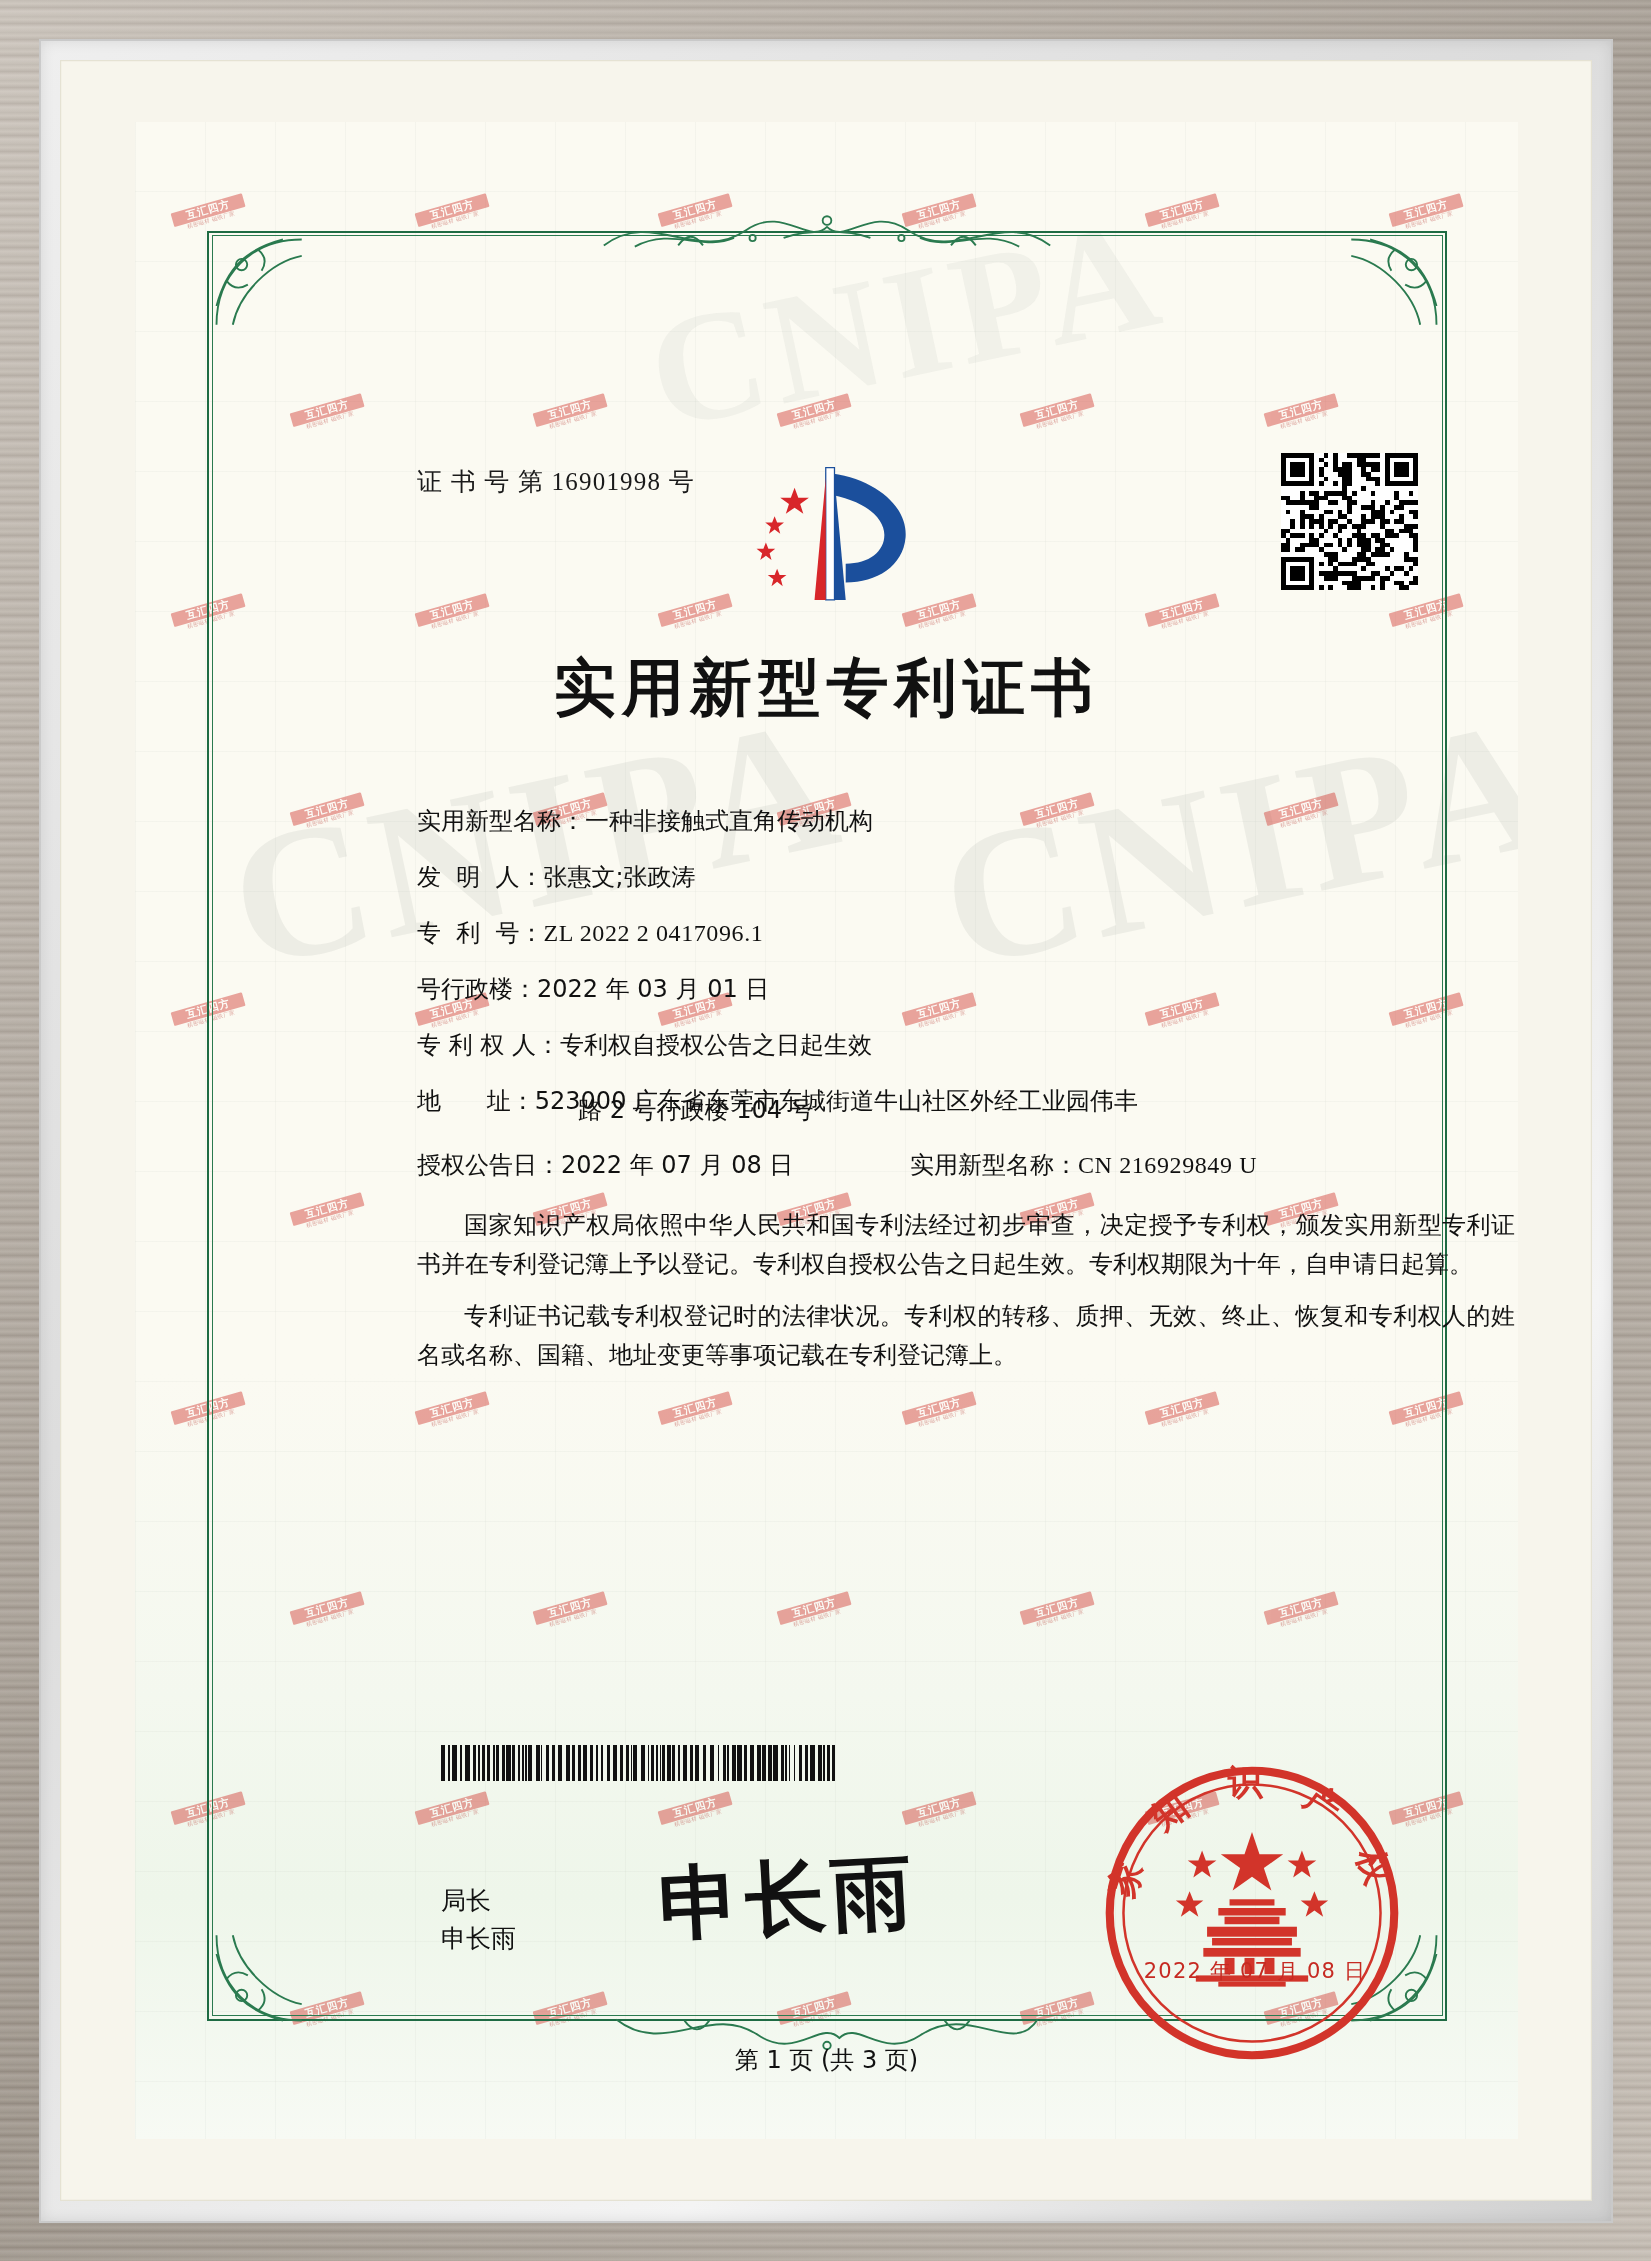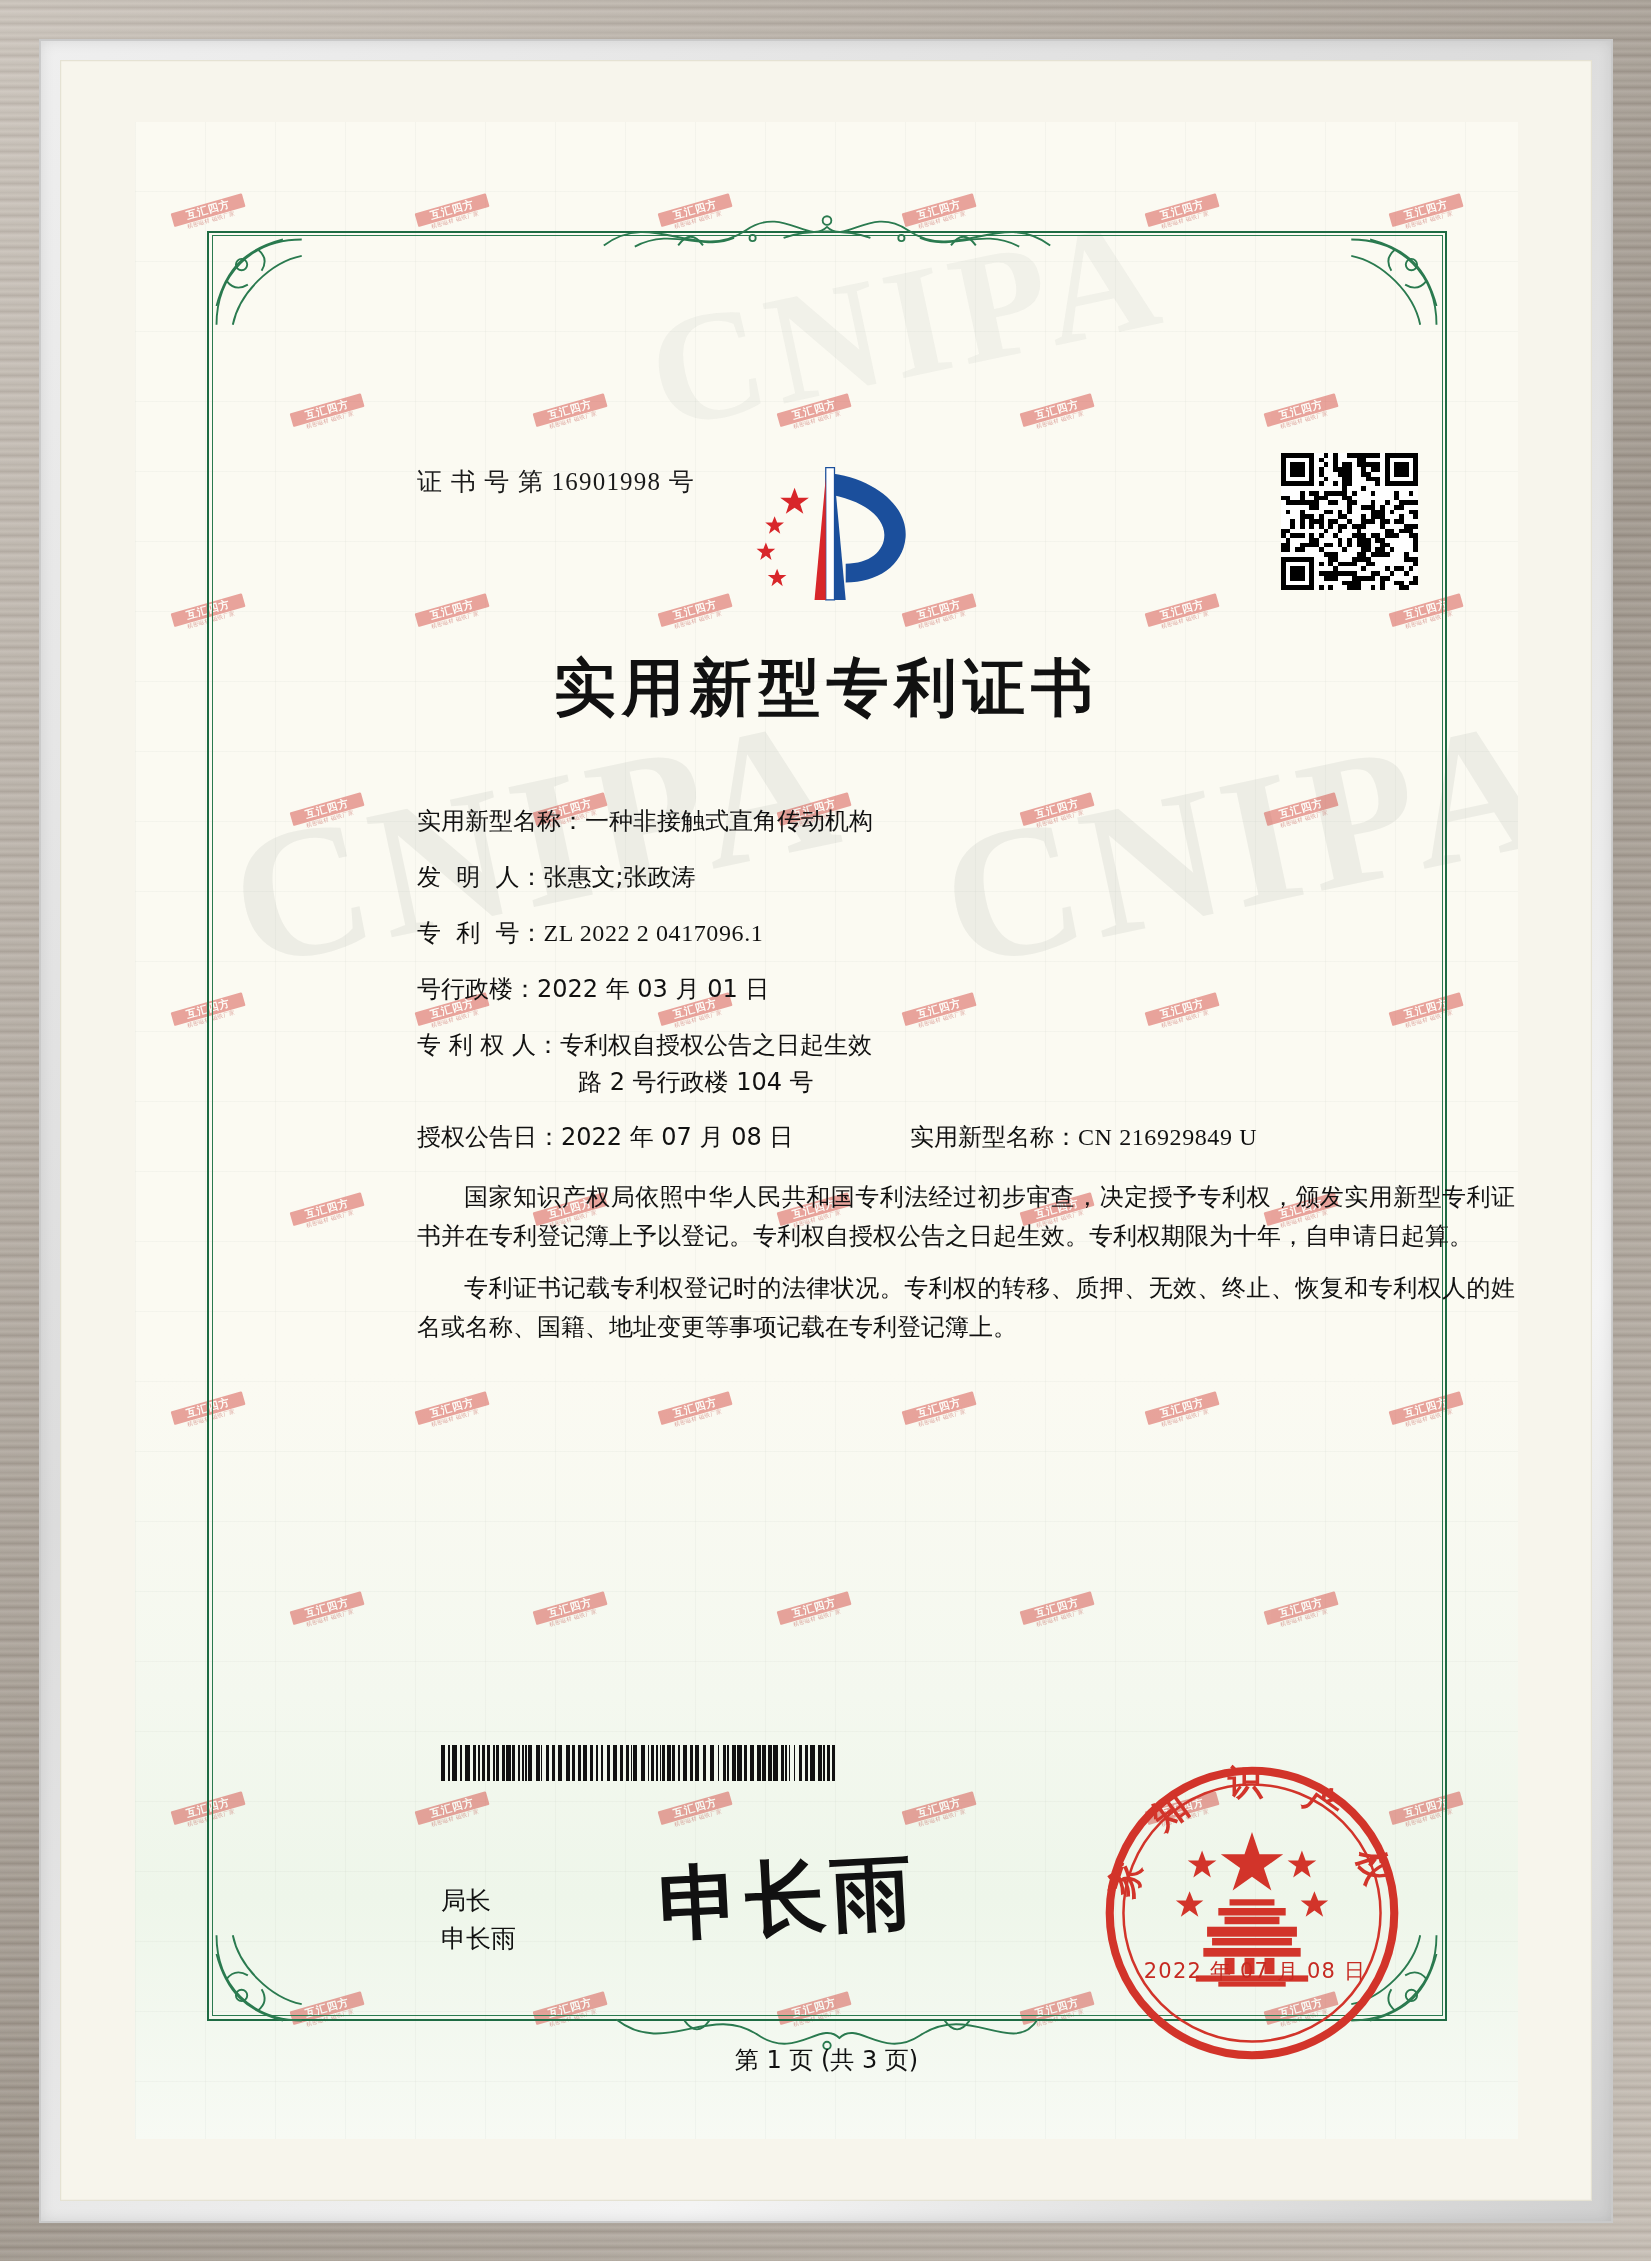--- a/index.html
+++ b/index.html
@@ -971,20 +971,24 @@
         <span class="field-value mono">ZL 2022 2 0417096.1</span>
       </div>
       <div class="field-row">
         <span class="field-label">号行政楼：</span>
         <span class="field-value">2022 年 03 月 01 日</span>
       </div>
       <div class="field-row">
         <span class="field-label">专 利 权 人：</span>
         <span class="field-value">专利权自授权公告之日起生效</span>
       </div>
+      <div class="field-row" style="margin-bottom:3.7px;">
+        <span class="field-label">地      址：</span>
+        <span class="field-value">523000 广东省东莞市东城街道牛山社区外经工业园伟丰</span>
+      </div>
       <div class="addr-cont">路 2 号行政楼 104 号</div>
 
       <div class="row-two-col">
         <span class="left">
           <span class="field-label">授权公告日：</span><span class="field-value">2022 年 07 月 08 日</span>
         </span>
         <span>
           <span class="field-label">实用新型名称：</span><span class="field-value mono">CN 216929849 U</span>
         </span>
       </div>

